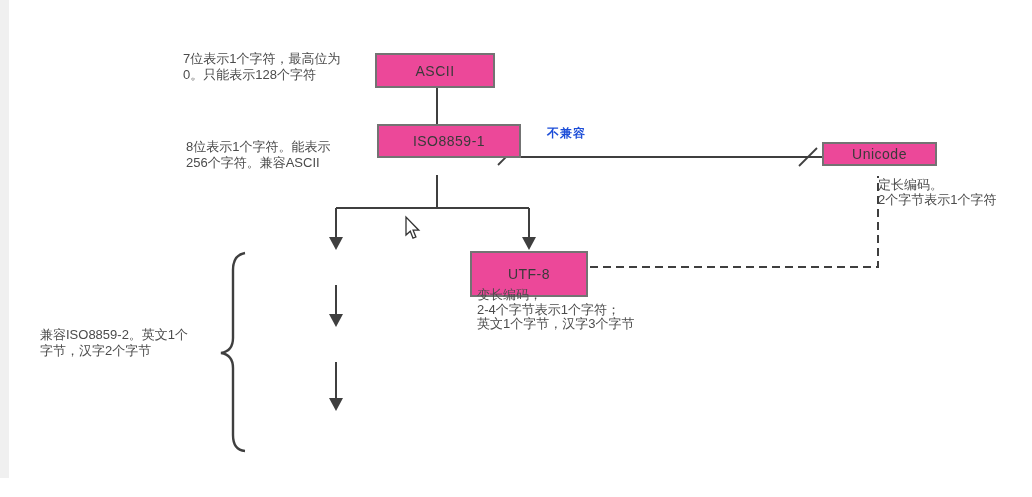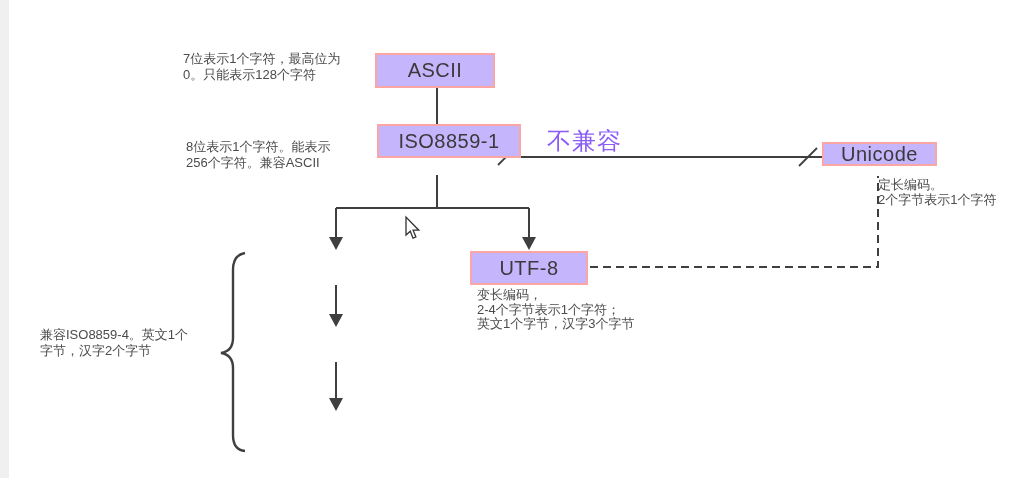--- a/index.html
+++ b/index.html
@@ -3,38 +3,38 @@
 <meta charset="utf-8">
 <style>
   html,body{margin:0;padding:0;background:#fff;}
   #canvas{
     position:relative;width:1032px;height:497px;background:#ffffff;
     font-family:"Liberation Sans","DejaVu Sans",sans-serif;overflow:hidden;
   }
   .edge-strip{position:absolute;left:0;top:0;width:9px;height:478px;background:#f0f0f0;}
   svg.layer{position:absolute;left:0;top:0;pointer-events:none;}
   .node{
-    position:absolute;box-sizing:border-box;border:2px solid #fca5a5;background:#c4b5fd;
+    position:absolute;box-sizing:border-box;border:2px solid #737373;background:#ec4899;
     display:flex;align-items:center;justify-content:center;
-    font-size:20px;color:#3a3a3a;letter-spacing:0.5px;
+    font-size:14px;color:#3a3a3a;letter-spacing:0.5px;
   }
   .note{
     position:absolute;font-size:13px;line-height:16px;color:#4b4b4b;
     white-space:pre-line;
   }
   .note.tight{line-height:14.5px;}
   .edge-label{
-    position:absolute;font-size:24px;font-weight:normal;color:#8b5cf6;letter-spacing:1px;
+    position:absolute;font-size:12px;font-weight:bold;color:#1d4ed8;letter-spacing:1px;
   }
   
   #node-ascii   {left:375px;top:53px; width:120px;height:35px;}
   #node-iso     {left:377px;top:124px;width:144px;height:34px;}
   #node-unicode {left:822px;top:142px;width:115px;height:24px;}
   #node-gb2312  {left:278px;top:251px;width:117px;height:34px;}
-  #node-utf8    {left:470px;top:251px;width:118px;height:34px;}
+  #node-utf8    {left:470px;top:251px;width:118px;height:46px;}
   #node-gbk     {left:277px;top:328px;width:118px;height:34px;}
   #node-gb18030 {left:277px;top:412px;width:118px;height:35px;}
   
   #note-ascii   {left:183px;top:51px; width:180px;}
   #note-iso     {left:186px;top:139px;width:155px;}
   #note-gb      {left:40px; top:327px;width:166px;}
   #note-utf8    {left:477px;top:288px;width:170px;}
   #note-unicode {left:878px;top:178px;width:132px;}
   #label-incompatible{left:547px;top:125px;}
 </style>
@@ -82,21 +82,21 @@
 
   <div class="node" id="node-ascii">ASCII</div>
   <div class="node" id="node-iso">ISO8859-1</div>
   <div class="node" id="node-unicode">Unicode</div>
   <div class="node" id="node-utf8">UTF-8</div>
 
   <div class="note" id="note-ascii">7位表示1个字符，最高位为
 0。只能表示128个字符</div>
   <div class="note" id="note-iso">8位表示1个字符。能表示
 256个字符。兼容ASCII</div>
-  <div class="note" id="note-gb">兼容ISO8859-4。英文1个
+  <div class="note" id="note-gb">兼容ISO8859-2。英文1个
 字节，汉字2个字节</div>
   <div class="note tight" id="note-utf8">变长编码，
 2-4个字节表示1个字符；
 英文1个字节，汉字3个字节</div>
   <div class="note tight" id="note-unicode">定长编码。
 2个字节表示1个字符</div>
 
   <div class="edge-label" id="label-incompatible">不兼容</div>
 
 </div>

